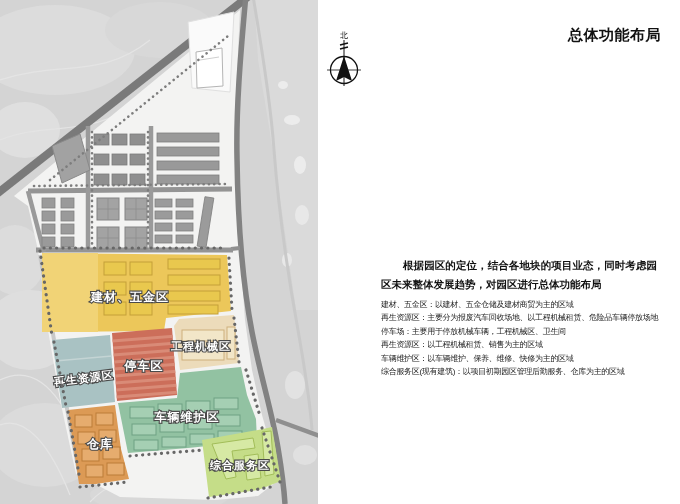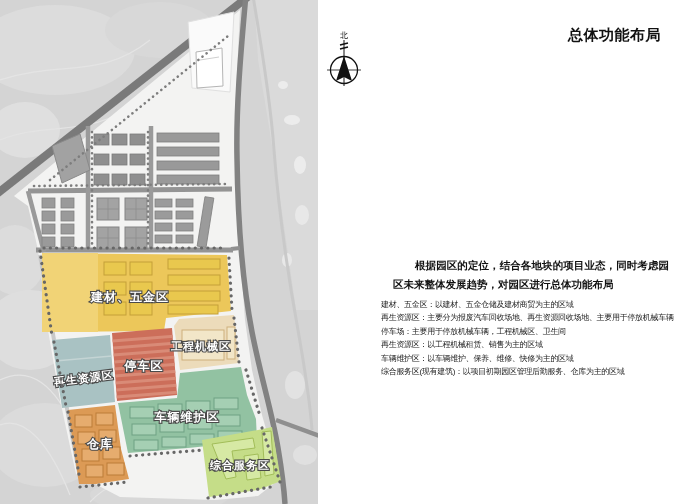--- a/index.html
+++ b/index.html
@@ -4,21 +4,21 @@
 <style>
   html,body{margin:0;padding:0;}
   .page{position:relative;width:680px;height:504px;background:#ffffff;overflow:hidden;
         font-family:"Liberation Sans","DejaVu Sans",sans-serif;}
   .map-wrap{position:absolute;left:0;top:0;width:318px;height:504px;border-radius:10px;}
   .compass{position:absolute;left:324px;top:28px;width:40px;height:66px;}
   .page-title{position:absolute;left:568px;top:26px;font-size:15px;font-weight:700;color:#111;
               letter-spacing:.5px;white-space:nowrap;}
   .textblock{position:absolute;left:381px;top:256px;width:286px;}
   .intro{font-size:10.5px;font-weight:700;color:#111;line-height:19px;text-indent:22px;
-         text-align:justify;margin:0 0 4px 12px;width:276px;}
+         text-align:justify;margin:0 0 4px 0;width:276px;}
   .items{margin-top:3px;}
   .item{font-size:8px;color:#222;line-height:13.4px;letter-spacing:-0.3px;white-space:nowrap;}
   .zone-label{font-weight:700;fill:#ffffff;stroke:#4a4a4a;stroke-width:2.2px;paint-order:stroke;
               letter-spacing:1px;text-anchor:middle;font-family:"Liberation Sans","DejaVu Sans",sans-serif;}
   .tree{stroke:#676767;stroke-width:3.2;stroke-dasharray:0.1 6.2;stroke-linecap:round;fill:none;}
   .tree2{stroke:#7d7d7d;stroke-width:2.6;stroke-dasharray:0.1 5.2;stroke-linecap:round;fill:none;}
   .contour{stroke:#e4e4e4;stroke-width:1.2;fill:none;}
 </style>
 </head>
 <body>
@@ -248,21 +248,21 @@
       <path d="M20,28 L12,53 L20,49 L28,53 Z" fill="#111"></path>
     </svg>
   </div>
 
   <div class="page-title">总体功能布局</div>
 
   <div class="textblock">
     <p class="intro">根据园区的定位，结合各地块的项目业态，同时考虑园区未来整体发展趋势，对园区进行总体功能布局</p>
     <div class="items">
       <div class="item">建材、五金区：以建材、五金仓储及建材商贸为主的区域</div>
-      <div class="item">再生资源区：主要分为报废汽车回收场地、再生资源回收场地、主要用于停放机械车辆</div>
+      <div class="item">再生资源区：主要分为报废汽车回收场地、以工程机械租赁、危险品车辆停放场地</div>
       <div class="item">停车场：主要用于停放机械车辆，工程机械区、卫生间</div>
       <div class="item">再生资源区：以工程机械租赁、销售为主的区域</div>
       <div class="item">车辆维护区：以车辆维护、保养、维修、快修为主的区域</div>
       <div class="item">综合服务区(现有建筑)：以项目初期园区管理后勤服务、仓库为主的区域</div>
     </div>
   </div>
 
 </div>
 
 </body></html>

